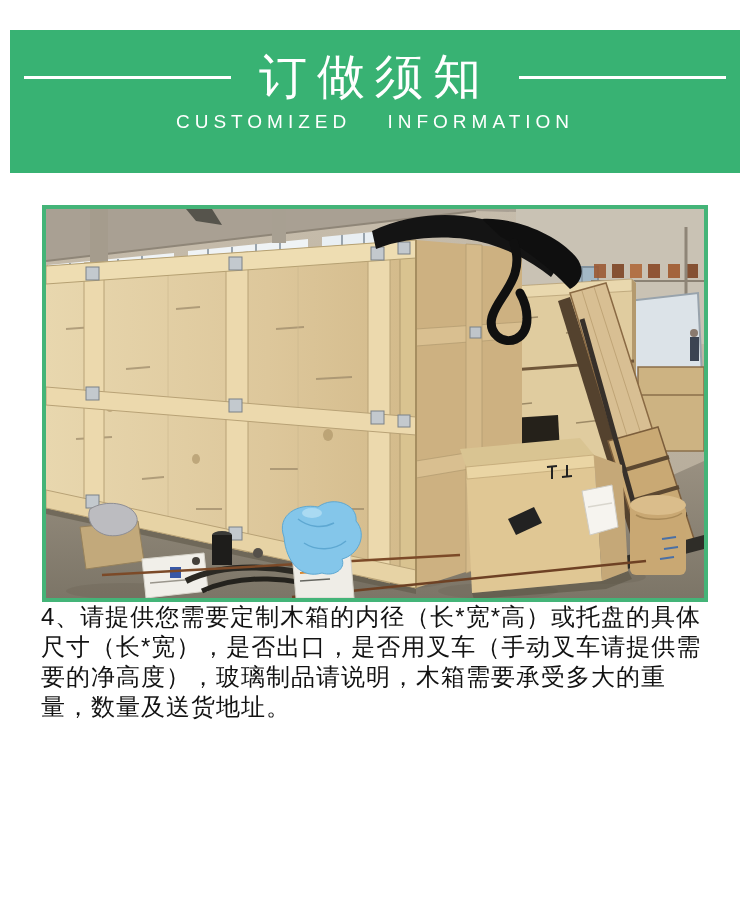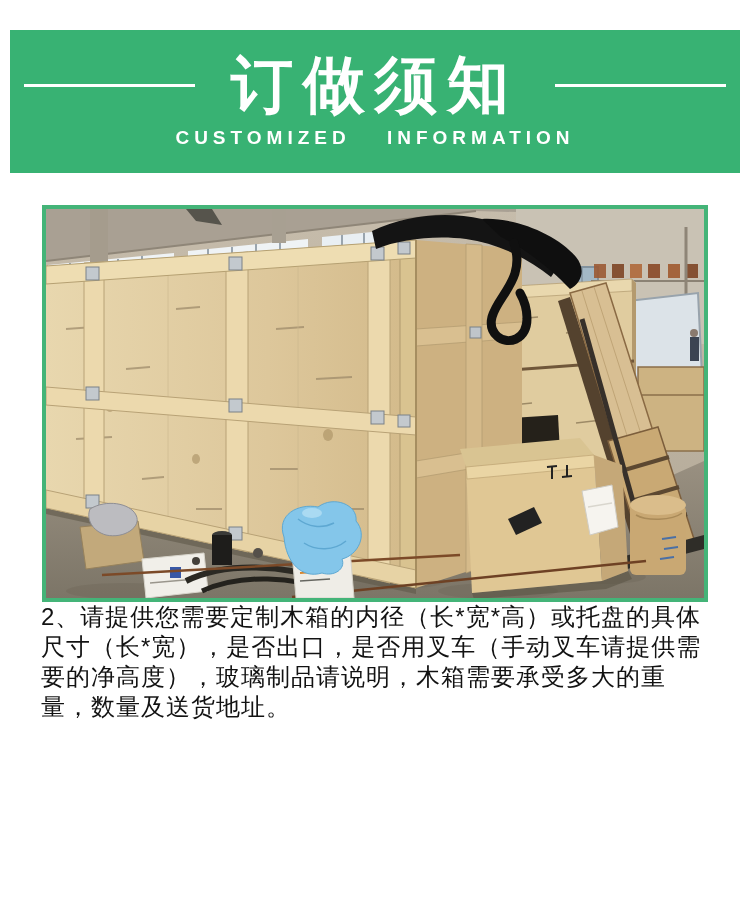--- a/index.html
+++ b/index.html
@@ -8,25 +8,25 @@
     font-family:"Liberation Sans","DejaVu Sans",sans-serif;
     overflow:hidden;
   }
   .band{
     margin:30px 10px 0;height:143px;background:#38b273;color:#ffffff;
     box-sizing:border-box;
   }
   .title-row{display:flex;align-items:center;gap:28px;padding:20px 14px 0;}
   .rule{flex:1;height:3px;background:#ffffff;}
   .title-row h1{
-    margin:8px;font-size:62px;font-weight:bold;letter-spacing:10px;
+    margin:0;font-size:48px;font-weight:normal;letter-spacing:10px;
     line-height:54px;white-space:nowrap;
   }
   .subtitle{
-    text-align:center;font-size:19px;font-weight:bold;
+    text-align:center;font-size:19px;font-weight:normal;
     letter-spacing:5px;word-spacing:26px;margin-top:7px;
   }
   .photo{
     margin:32px auto 0;width:658px;height:389px;
     border:4px solid #44b478;background:#b9ac9a;
   }
   .photo svg{display:block;width:100%;height:100%;}
   .notes{
     width:668px;margin:0 auto;color:#121212;
     font-size:24px;line-height:30px;letter-spacing:1px;
@@ -268,16 +268,16 @@
         <line x1="254" y1="372" x2="284" y2="370" stroke="#666660" stroke-width="1.5"></line>
         <path d="M238,328 C230,306 252,294 272,298 C288,286 312,296 310,312 C322,326 312,346 296,350 C300,360 288,368 276,364 C256,370 240,354 238,328 Z" fill="#84c6ea" stroke="#5ea8d2" stroke-width="1"></path>
         <path d="M252,310 C262,318 276,320 288,314" stroke="#5ea8d2" stroke-width="1.5" fill="none"></path>
         <path d="M258,334 C270,342 288,342 300,332" stroke="#5ea8d2" stroke-width="1.5" fill="none"></path>
         <ellipse cx="266" cy="304" rx="10" ry="5" fill="#b4def4" opacity="0.8"></ellipse>
       </g>
     </svg>
   </figure>
 
   <div class="notes">
-    <p class="note-1">2、请提供您需要定制木箱的内径（长*宽*高）或托盘的具体尺寸（长*宽），是否出口，是否用叉车（手动叉车请提供需要的净高度），玻璃制品请说明，木箱需要承受多大的重量，数量及送货地址。</p>
+    <p class="note-1">4、请提供您需要定制木箱的内径（长*宽*高）或托盘的具体尺寸（长*宽），是否出口，是否用叉车（手动叉车请提供需要的净高度），玻璃制品请说明，木箱需要承受多大的重量，数量及送货地址。</p>
   </div>
 
 </div>
 
 </body></html>

